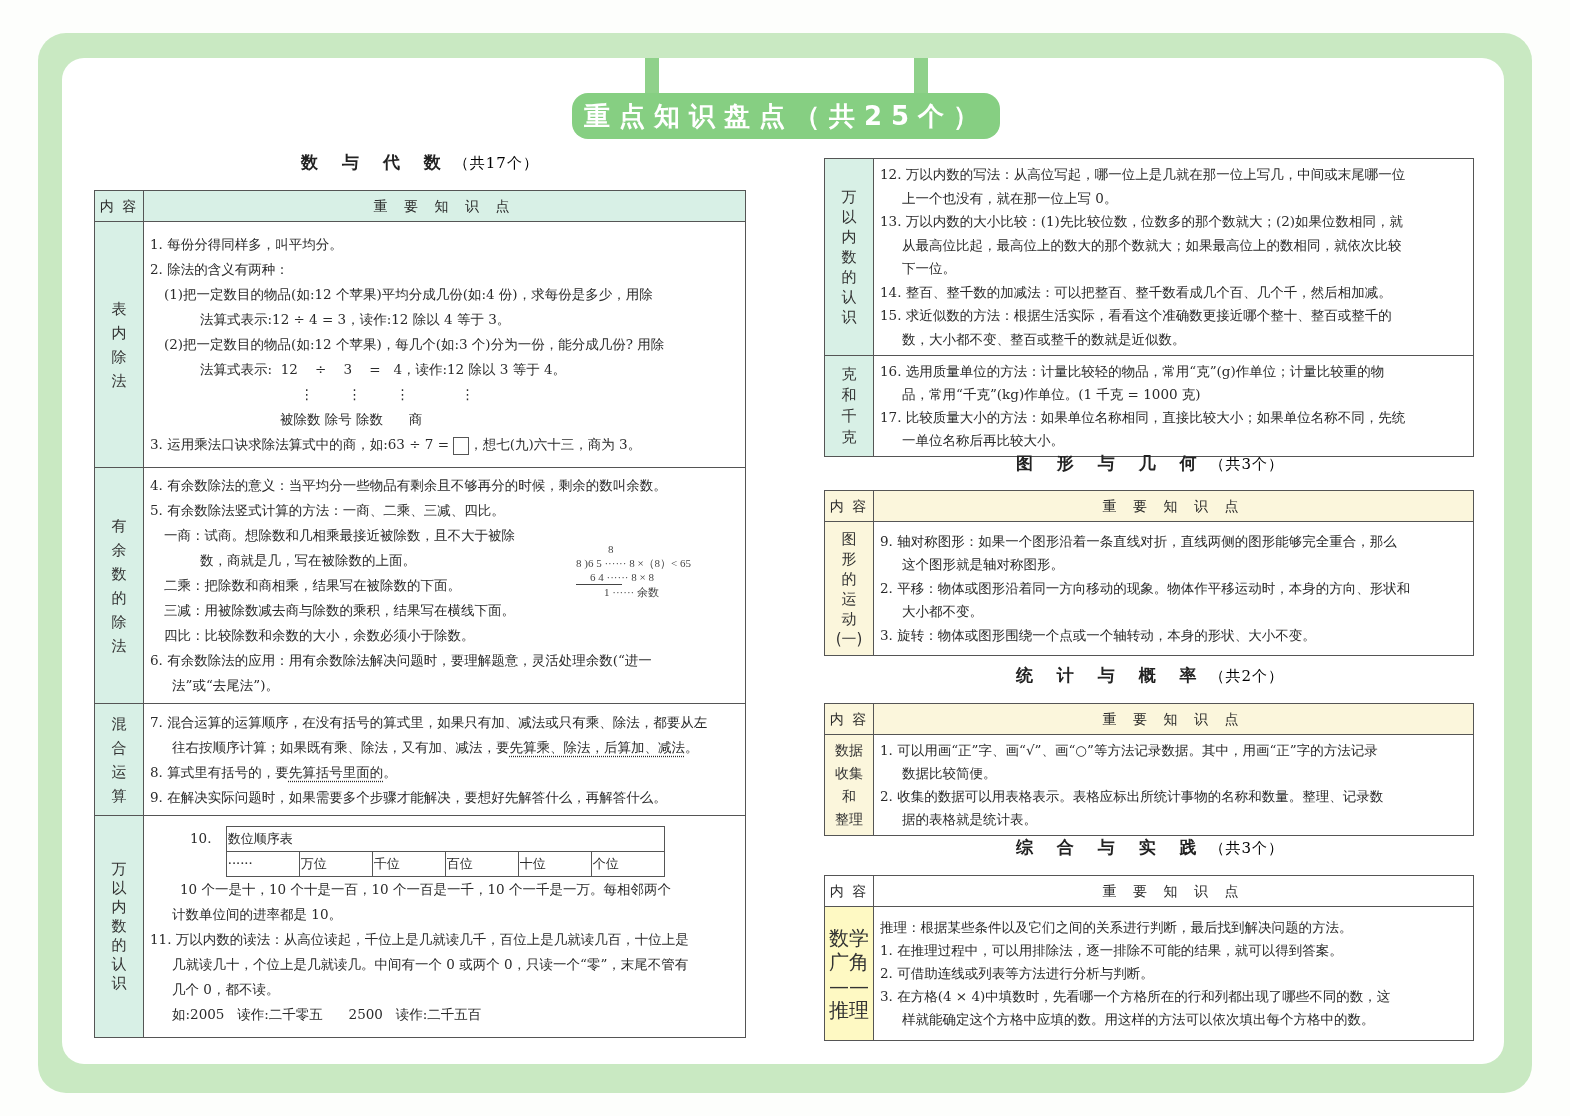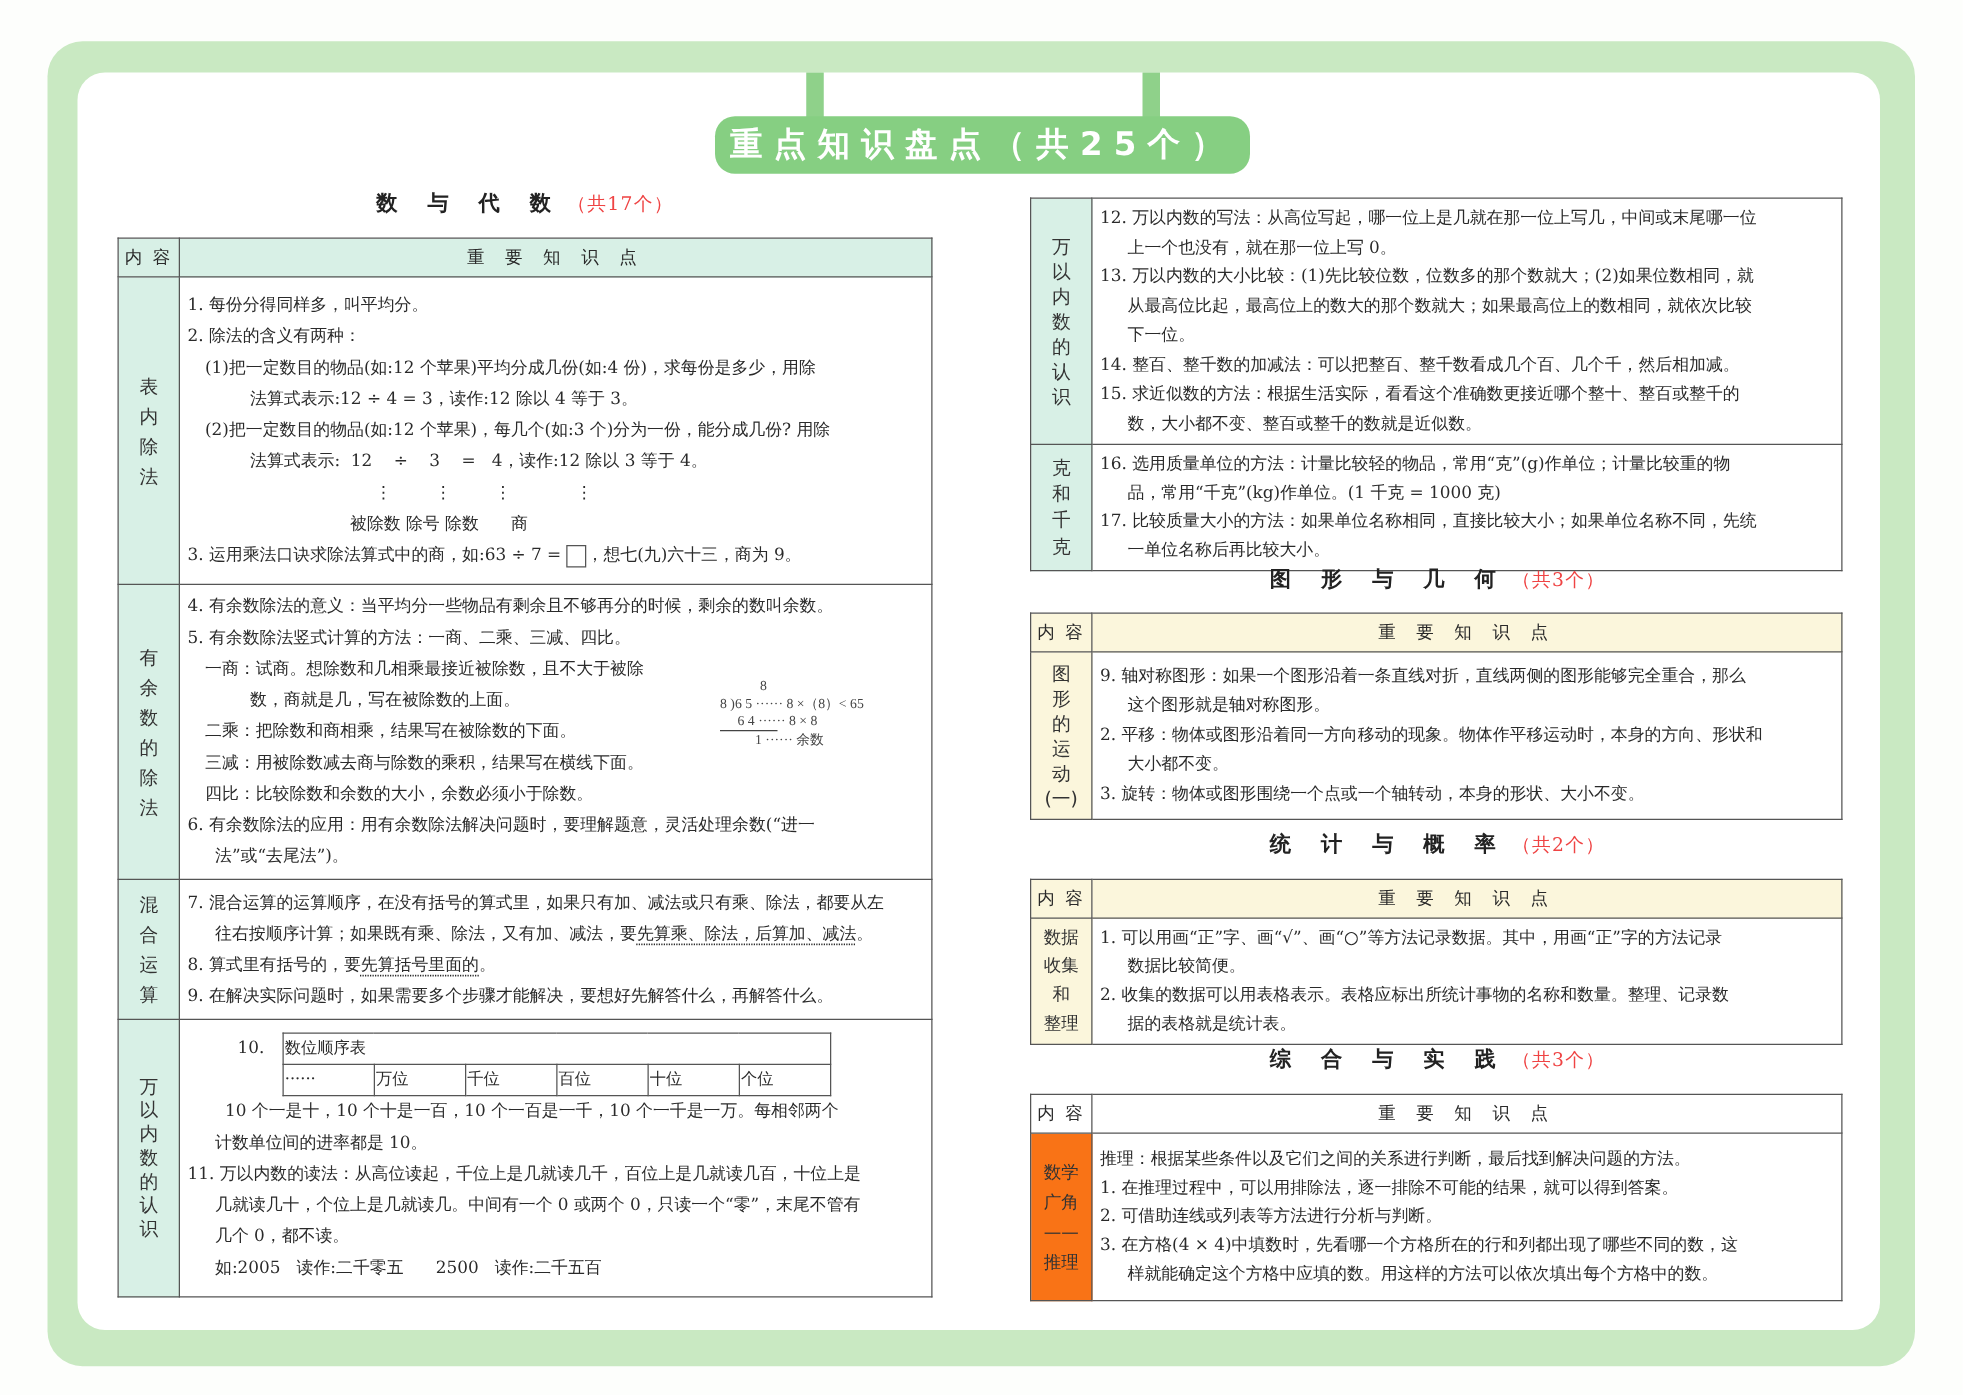--- a/index.html
+++ b/index.html
@@ -19,21 +19,21 @@
   .banner {
     position:absolute; left:572px; top:93px; width:428px; height:46px;
     background:#86cf82; border-radius:16px; color:#fff;
     font-family:"DejaVu Sans","Liberation Sans",sans-serif; font-weight:bold;
     font-size:26px; letter-spacing:9px; text-align:center; line-height:46px;
   }
   .sec-title {
     position:absolute; font-weight:bold; font-size:17px; letter-spacing:9px; color:#222;
     text-align:center;
   }
-  .sec-title .count { color:#ef4444; font-weight:normal; letter-spacing:1px; font-size:15px; margin-left:4px;}
+  .sec-title .count { color:#000000; font-weight:normal; letter-spacing:1px; font-size:15px; margin-left:4px;}
   table.kt {
     position:absolute; border-collapse:collapse; border:1.5px solid #444; background:#fff;
     font-size:13.5px; line-height:25px;
   }
   table.kt td, table.kt th { border:1px solid #555; vertical-align:middle; }
   table.kt th {
     font-weight:normal; font-size:14px; height:28px; letter-spacing:6px;
     font-family:"DejaVu Sans","Liberation Sans",sans-serif;
   }
   .green th { background:#d8f0e6; }
@@ -85,21 +85,21 @@
     </td>
     <td class="cnt">
       <span class="ln">1. 每份分得同样多，叫平均分。</span>
       <span class="ln">2. 除法的含义有两种：</span>
       <span class="ln" style="padding-left:14px">(1)把一定数目的物品(如:12 个苹果)平均分成几份(如:4 份)，求每份是多少，用除</span>
       <span class="ln ind2">法算式表示:12 ÷ 4 = 3，读作:12 除以 4 等于 3。</span>
       <span class="ln" style="padding-left:14px">(2)把一定数目的物品(如:12 个苹果)，每几个(如:3 个)分为一份，能分成几份? 用除</span>
       <span class="ln ind2" style="white-space:pre">法算式表示:  12    ÷    3    =   4，读作:12 除以 3 等于 4。</span>
       <span class="ln" style="padding-left:150px; white-space:pre">⋮        ⋮        ⋮            ⋮</span>
       <span class="ln" style="padding-left:130px; white-space:pre">被除数 除号 除数      商</span>
-      <span class="ln"><span>3. 运用乘法口诀求除法算式中的商，如:63 ÷ 7 = </span><span class="box"></span><span>，想七(九)六十三，商为 9。</span></span>
+      <span class="ln"><span>3. 运用乘法口诀求除法算式中的商，如:63 ÷ 7 = </span><span class="box"></span><span>，想七(九)六十三，商为 3。</span></span>
     </td>
   </tr>
 
   <tr style="height:236px">
     <td class="cat">
       <span>有</span>
       <span>余</span>
       <span>数</span>
       <span>的</span>
       <span>除</span>
@@ -276,21 +276,21 @@
 <div class="sec-title" style="left:960px; top:836px; width:380px;">
   <span>综 合 与 实 践</span><span class="count">（共3个）</span>
 </div>
 <table class="kt green" style="left:824px; top:875px; width:650px;">
   <tbody>
       <tr>
     <th style="width:46px; letter-spacing:2px; background:#fff;">内 容</th>
     <th style="background:#fff;">重 要 知 识 点</th>
   </tr>
   <tr style="height:134px">
-    <td class="cat" style="line-height:24px; font-size:14px; background:#f97316;">
+    <td class="cat" style="line-height:24px; font-size:20px; background:#fef9c3;">
       <span>数学</span>
       <span>广角</span>
       <span>——</span>
       <span>推理</span>
     </td>
     <td class="cnt" style="line-height:23px">
       <span class="ln">推理：根据某些条件以及它们之间的关系进行判断，最后找到解决问题的方法。</span>
       <span class="ln">1. 在推理过程中，可以用排除法，逐一排除不可能的结果，就可以得到答案。</span>
       <span class="ln">2. 可借助连线或列表等方法进行分析与判断。</span>
       <span class="ln">3. 在方格(4 × 4)中填数时，先看哪一个方格所在的行和列都出现了哪些不同的数，这</span>

